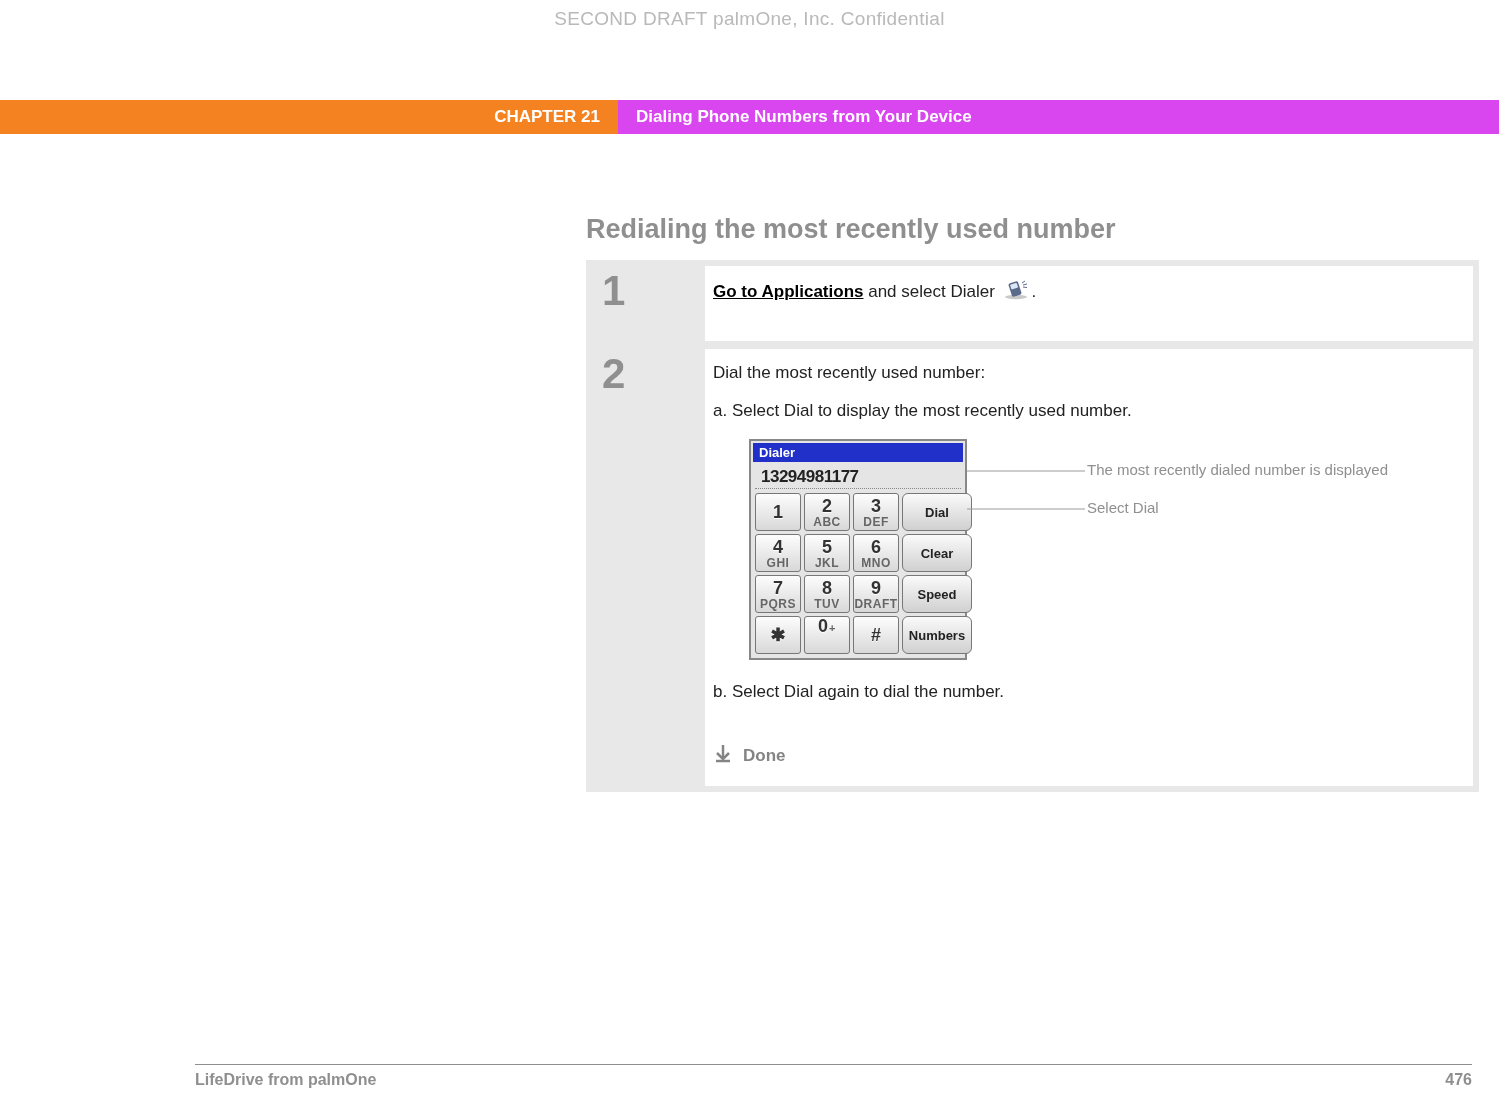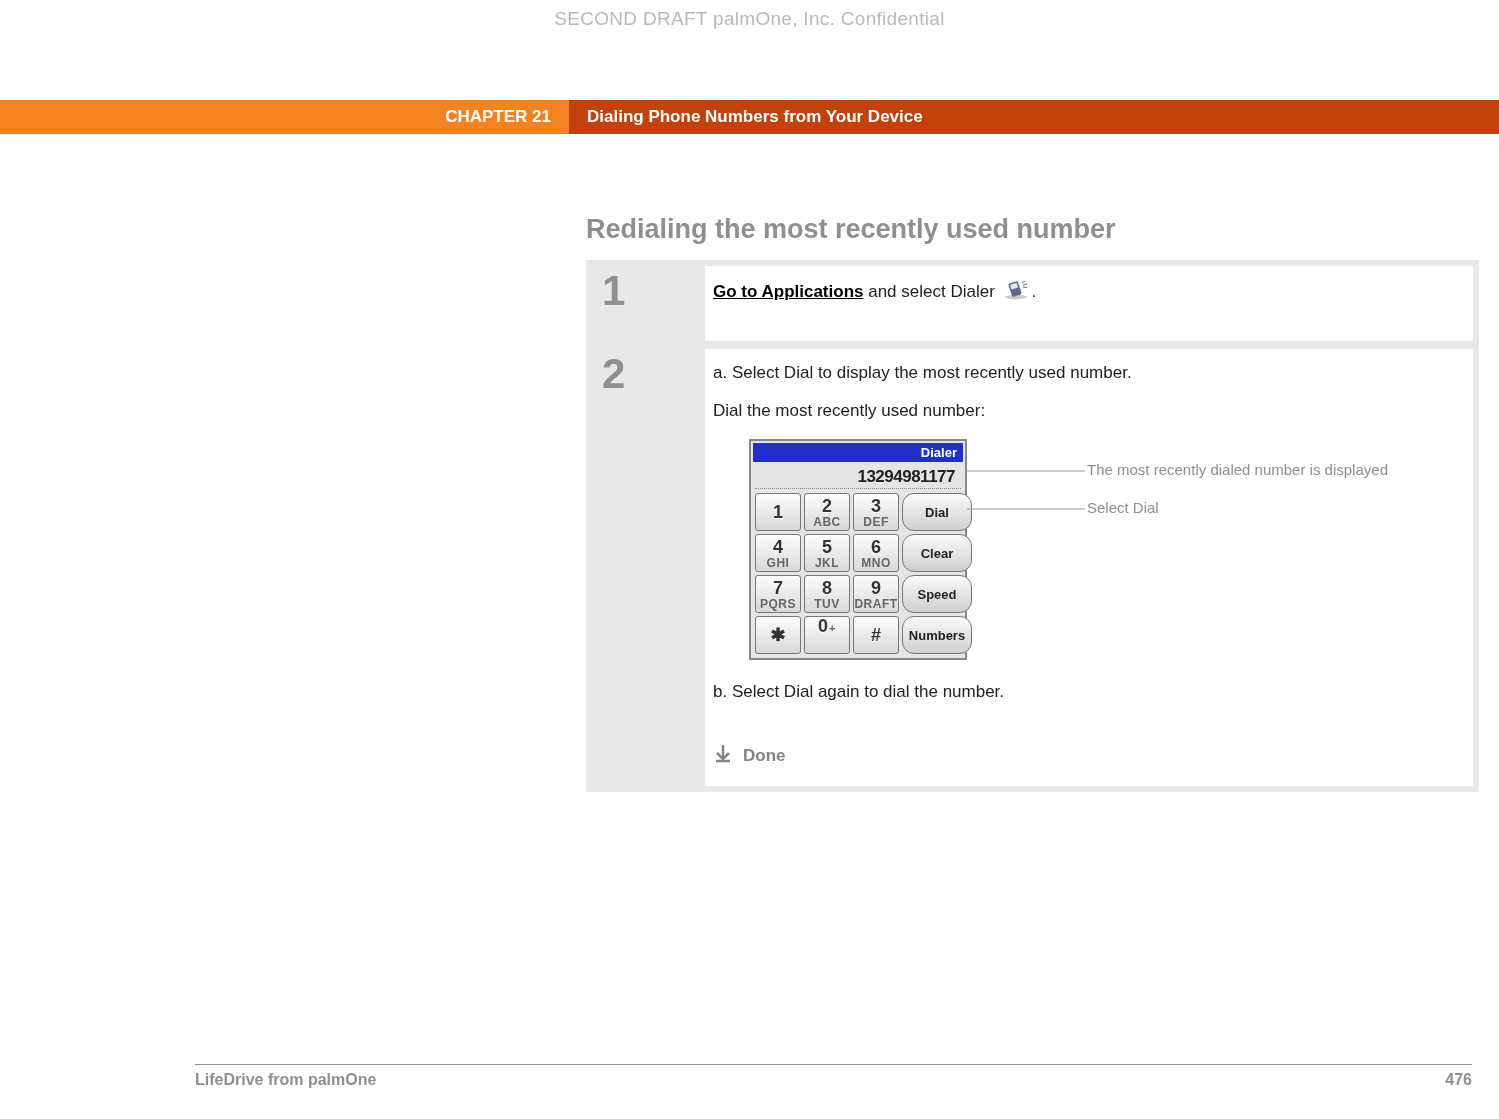--- a/index.html
+++ b/index.html
@@ -32,24 +32,24 @@
   .chapter-block {
     background: #f58220;
     color: #ffffff;
     font-weight: bold;
     font-size: 17px;
     text-align: right;
     padding-right: 18px;
     display: flex;
     align-items: center;
     justify-content: flex-end;
-    width: 569px;
+    width: 618px;
   }
   .title-block {
-    background: #c2410c;
+    background: #d946ef;
     color: #ffffff;
     font-weight: bold;
     font-size: 17px;
     padding-left: 18px;
     display: flex;
     align-items: center;
     flex: 1;
   }
   .section-heading {
     position: absolute;
@@ -99,21 +99,20 @@
   .phone-icon {
     display: inline-block;
     vertical-align: middle;
     margin: 0 2px;
   }
   .dialer-figure {
     display: flex;
     align-items: flex-start;
     gap: 0;
     margin: 0 0 22px 36px;
-    text-align: right;
   }
   .dialer {
     border: 2px solid #888;
     background: #e5e5e5;
     width: 218px;
     font-family: Arial, sans-serif;
     position: relative;
   }
   .dialer-titlebar {
     background: #2030c8;
@@ -160,21 +159,21 @@
     font-size: 12px;
     font-weight: bold;
     color: #666;
     letter-spacing: 0.5px;
     line-height: 1;
     margin-top: 1px;
   }
   .dbtn {
     background: linear-gradient(#fafafa, #d0d0d0);
     border: 1px solid #777;
-    border-radius: 12px;
+    border-radius: 6px;
     height: 38px;
     display: flex;
     align-items: center;
     justify-content: center;
     font-weight: 900;
     font-size: 13px;
     font-family: "Arial Black", Arial, sans-serif;
     color: #222;
   }
   .callout-lines {
@@ -250,22 +249,22 @@
               <line x1="21" y1="5" x2="25" y2="4" stroke="#5a6a8a" stroke-width="1"></line>
               <line x1="21" y1="7" x2="25" y2="7.5" stroke="#5a6a8a" stroke-width="1"></line>
             </svg></span><span>.</span>
       </p>
     </div>
   </div>
 
   <div class="step-row grey">
     <div class="step-num">2</div>
     <div class="step-body" style="background:#fff;">
+      <p>Dial the most recently used number:</p>
       <p>a.  Select Dial to display the most recently used number.</p>
-      <p>Dial the most recently used number:</p>
 
       <div class="dialer-figure">
         <div class="dialer">
           <div class="dialer-titlebar">Dialer</div>
           <div class="dialer-display">13294981177</div>
           <div class="dialer-grid">
             <div class="dkey">
                 <div class="big">1</div>
               </div>
             <div class="dkey">

